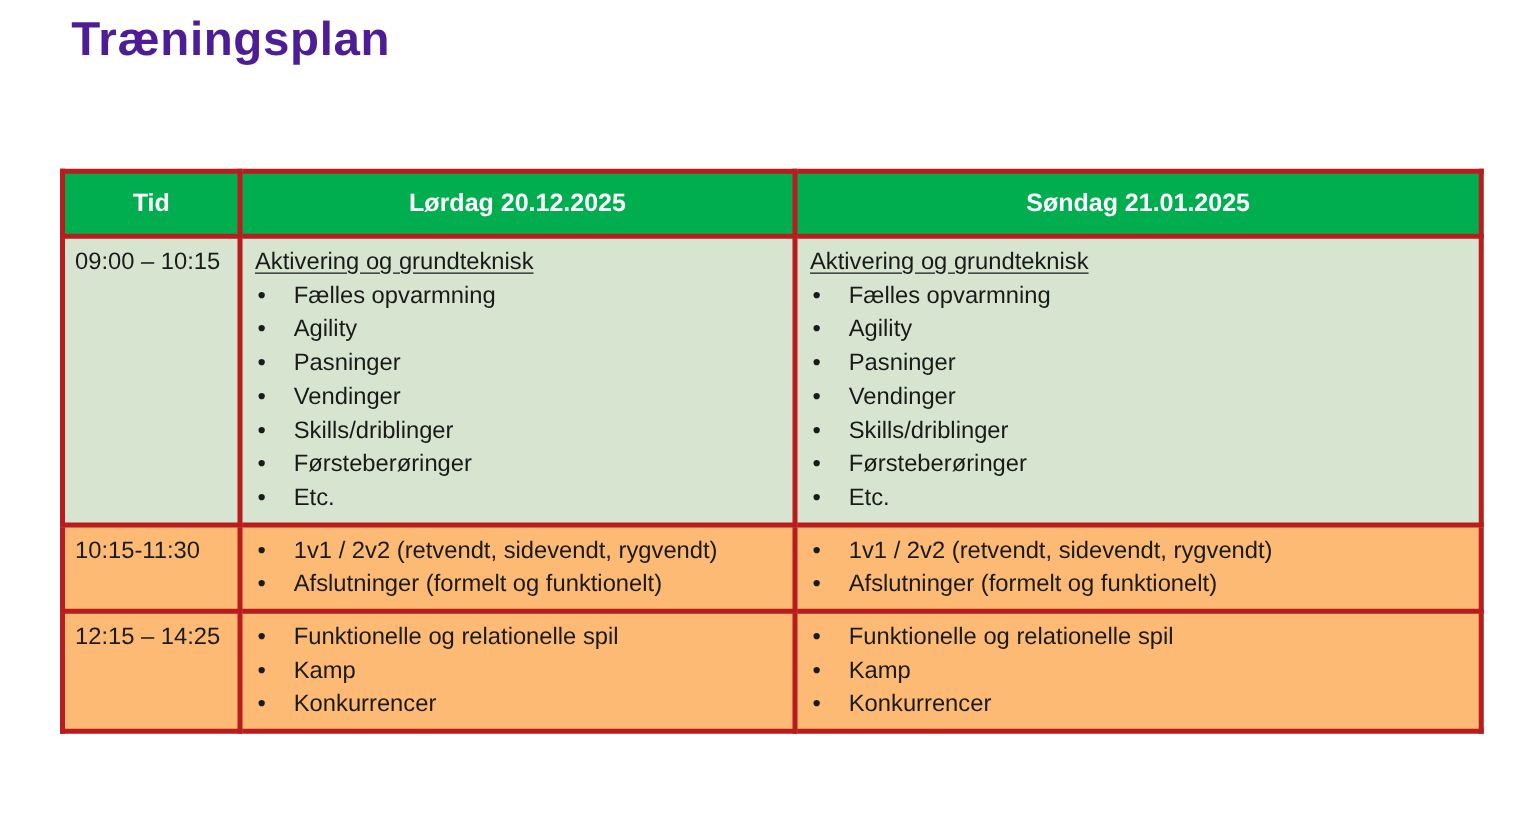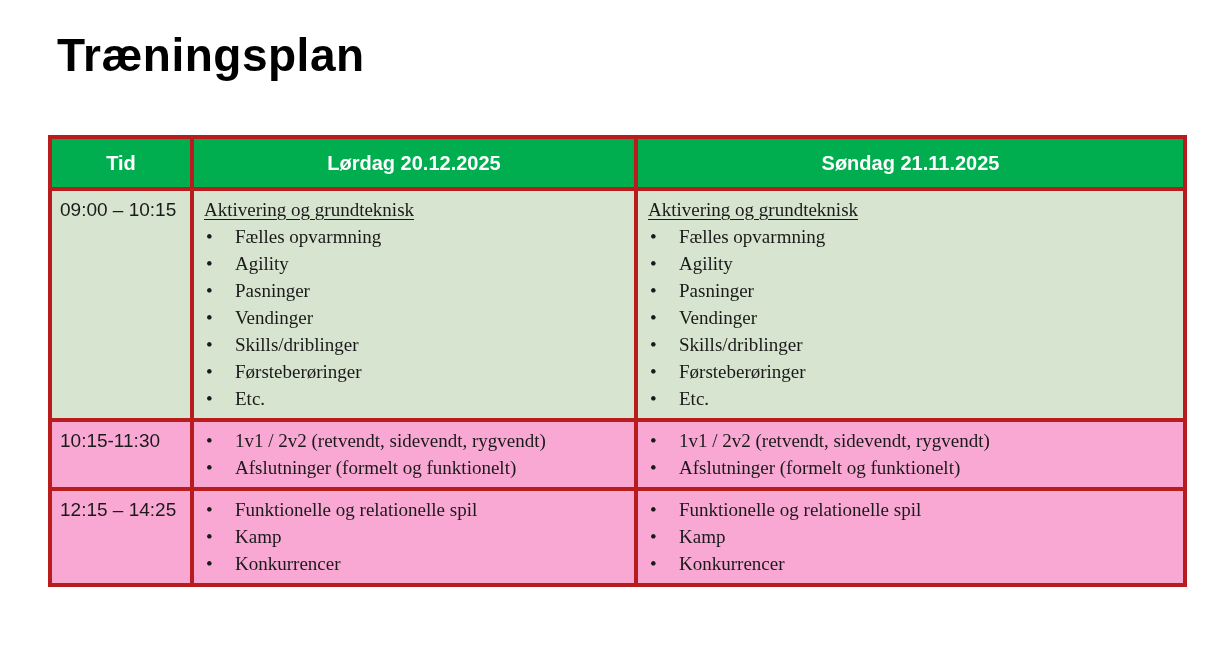--- a/index.html
+++ b/index.html
@@ -8,25 +8,25 @@
     width: 1231px; height: 661px;
     font-family: "Liberation Sans", sans-serif;
     color: #1a1a1a;
     position: relative;
     overflow: hidden;
   }
   .slide { position: absolute; inset: 0; }
 
   .slide-title {
     position: absolute;
-    left: 57px; top: 28px;
-    font-size: 46px;
+    left: 57px; top: 11px;
+    font-size: 38px;
     font-weight: 700;
     letter-spacing: 0.5px;
-    color: #000000;
+    color: #4c1d95;
   }
 
   table.plan {
     position: absolute;
     left: 48px; top: 135px;
     width: 1135px;
     border-collapse: collapse;
     table-layout: fixed;
   }
   .col-time { width: 142px; }
@@ -41,27 +41,27 @@
     color: #ffffff;
     font-size: 20px;
     font-weight: 700;
     text-align: center;
     vertical-align: middle;
     padding: 2px 6px;
   }
 
   tbody td { font-size: 19px; line-height: 27px; margin-top: 20px; }
   tr.band-a td { background: #D7E4D0; }
-  tr.band-b td { background: #f9a8d4; }
+  tr.band-b td { background: #fdba74; }
 
   td.time-cell {
     padding: 5px 4px 5px 8px;
     white-space: nowrap;
   }
-  td.session-cell { padding: 5px 8px 6px 10px; font-family: Liberation Serif, serif; }
+  td.session-cell { padding: 5px 8px 6px 10px; }
 
   td.row2 { height: 64px; }
   td.row3 { height: 32px; }
 
   .session-heading {
     text-decoration: underline;
     text-underline-offset: 3px;
   }
 
   .bullet-line { display: flex; }
@@ -82,21 +82,21 @@
   <table class="plan">
     <colgroup>
       <col class="col-time">
         <col class="col-sat">
         <col class="col-sun">
     </colgroup>
     <thead>
       <tr>
         <th>Tid</th>
         <th>Lørdag 20.12.2025</th>
-        <th>Søndag 21.11.2025</th>
+        <th>Søndag 21.01.2025</th>
       </tr>
     </thead>
     <tbody>
 
       <tr class="band-a">
         <td class="time-cell">09:00 – 10:15</td>
         <td class="session-cell">
           <div class="session-heading">Aktivering og grundteknisk</div>
           <div class="bullets">
 

